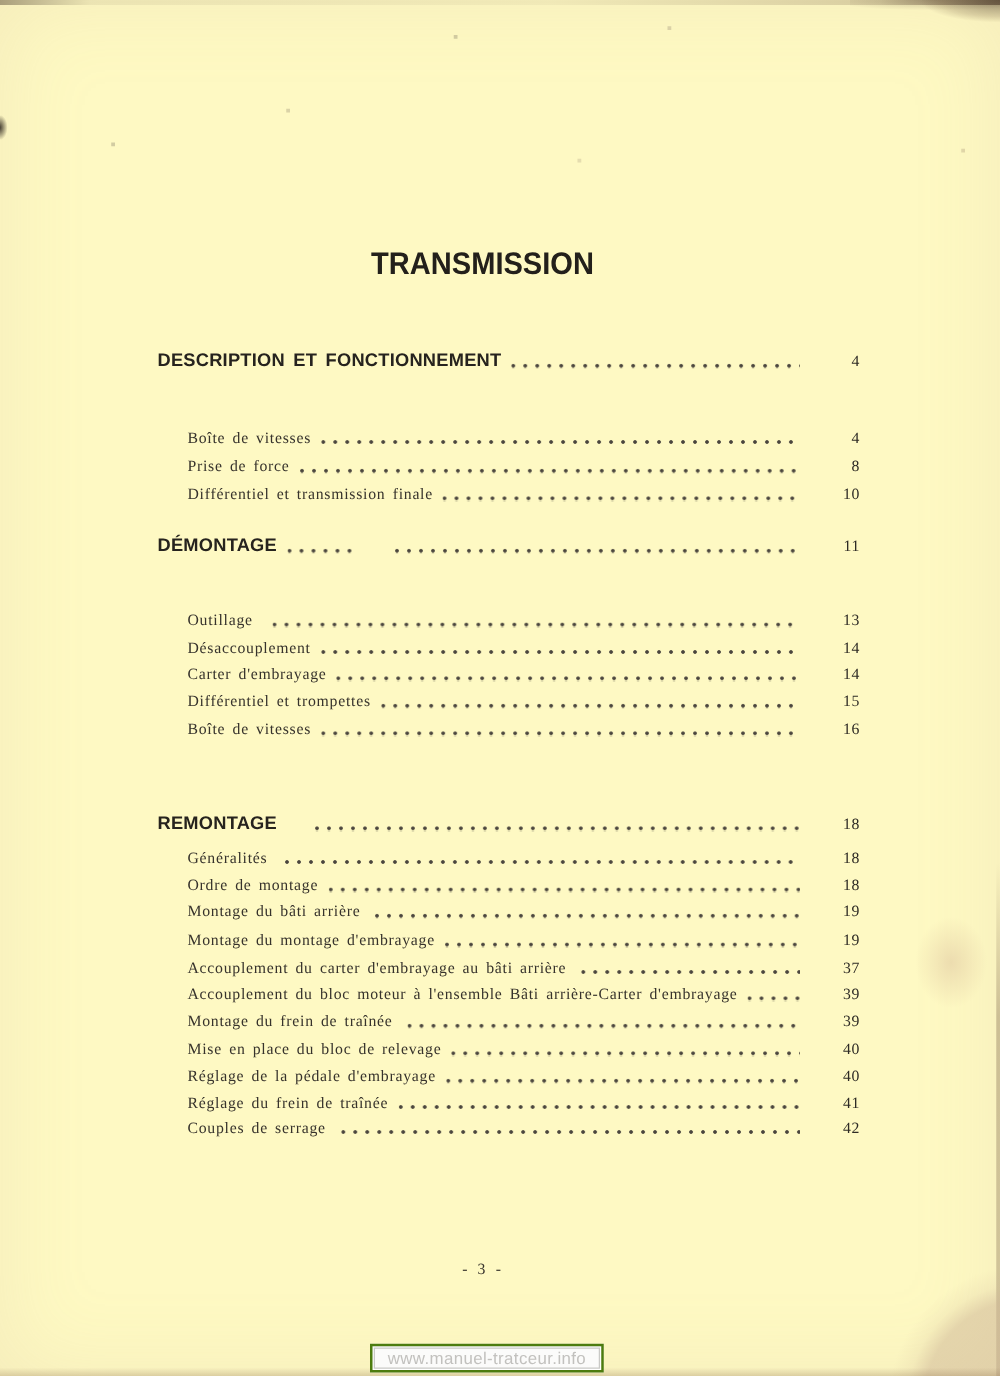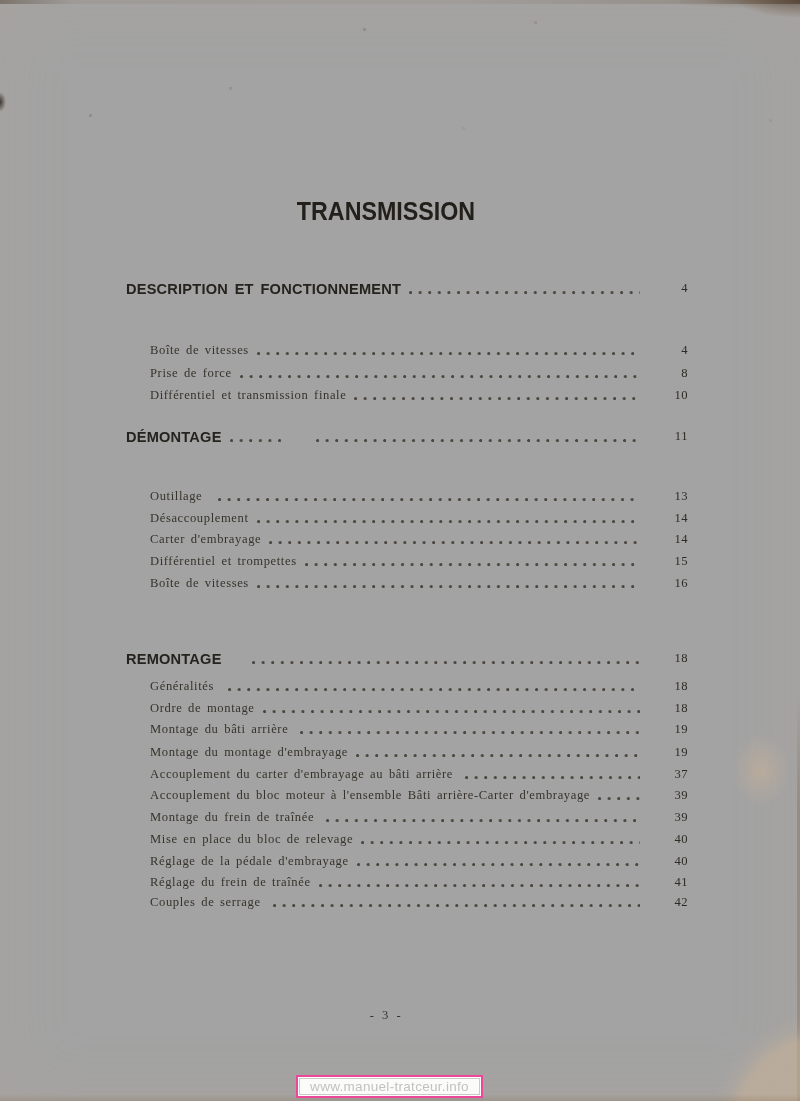--- a/index.html
+++ b/index.html
@@ -1,18 +1,18 @@
 <!DOCTYPE html>
 <html><head>
 <meta charset="utf-8">
 <style>
   html,body { margin:0; padding:0; background:#888; }
   .page {
     position:relative; width:800px; height:1101px; overflow:hidden;
-    background:#a3a3a3;
+    background:#fef9c3;
     box-shadow: inset 0 0 70px rgba(190,170,140,0.16);
     font-family:"Liberation Serif", serif;
   }
   
   .a-top { position:absolute; top:0; left:0; width:100%; height:4px;
     background:linear-gradient(to right, rgba(75,60,45,0.45) 0, rgba(75,60,45,0.08) 9%,
       rgba(75,60,45,0.05) 55%, rgba(100,75,55,0.22) 88%, rgba(70,50,35,0.6) 100%); }
   .a-tr { position:absolute; top:0; right:0; width:120px; height:62px;
     background: radial-gradient(ellipse 85px 24px at 100% 0%, rgba(72,55,40,0.55), rgba(110,85,60,0.22) 55%, rgba(0,0,0,0) 75%),
                 radial-gradient(ellipse 120px 12px at 55% 0%, rgba(90,70,50,0.28), rgba(0,0,0,0) 70%); }
@@ -29,38 +29,38 @@
   .a-specks { position:absolute; top:0; left:0; width:1px; height:1px;
     box-shadow: 90px 115px 0 1px rgba(110,100,85,0.30), 230px 88px 0 1px rgba(110,100,85,0.25),
       364px 29px 0 1px rgba(110,100,85,0.30), 535px 22px 0 1px rgba(120,105,90,0.25),
       770px 120px 0 1px rgba(150,130,105,0.28), 463px 128px 0 1px rgba(140,125,105,0.22); }
 
   
   .title { position:absolute; top:197px; left:0; width:772px; text-align:center;
     font-family:"Liberation Sans", sans-serif; font-weight:bold; font-size:25px;
     color:#23201b; transform:scaleX(0.93); transform-origin:50% 50%; letter-spacing:0; }
 
-  .row { position:absolute; display:flex; align-items:flex-start; white-space:nowrap; }
+  .row { position:absolute; display:flex; align-items:center; white-space:nowrap; }
   .head { left:126px; width:562px; font-family:"Liberation Sans", sans-serif; font-weight:bold;
     font-size:14.6px; letter-spacing:0.2px; word-spacing:2.5px; color:#26231e; }
   .item { left:150px; width:538px; font-size:12.6px; letter-spacing:0.6px; word-spacing:2px; color:#37332c;margin-top:18px; }
 
   .leader { flex:1 1 auto; min-width:0; align-self:flex-end; height:4px; margin:0 0 2px 8px;
     background-image: radial-gradient(circle at 1.6px 1.6px, #4a453d 1.15px, rgba(0,0,0,0) 1.8px);
     background-size: 9.6px 4px; background-repeat:repeat-x; }
   .leader-fixed { flex:0 0 52px; }
   .leader-gap { flex:0 0 34px; }
   .pagenum { flex:0 0 48px; text-align:right; font-family:"Liberation Serif", serif;
     font-weight:normal; font-size:12.6px; letter-spacing:0.5px; color:#2e2b25; }
 
   .footer { position:absolute; top:1008px; left:0; width:772px; text-align:center;
     font-size:12.6px; letter-spacing:1.5px; word-spacing:2px; color:#36322b; }
 
   .watermark { position:absolute; left:296px; top:1075px; width:187px; height:23px;
-    box-sizing:border-box; border:2px solid #ec4899; background:#fbfbfa;
+    box-sizing:border-box; border:2px solid #4d7c0f; background:#fbfbfa;
     box-shadow: inset 0 0 0 1px #ffffff, inset 0 0 0 2px #c9c9c6;
     display:flex; align-items:center; justify-content:center;
     font-family:"Liberation Sans", sans-serif; font-size:13.5px; color:#c2c1be; letter-spacing:0.3px; }
 </style>
 </head>
 <body>
 
 <div class="page">
 
   <div class="a-top"></div>

